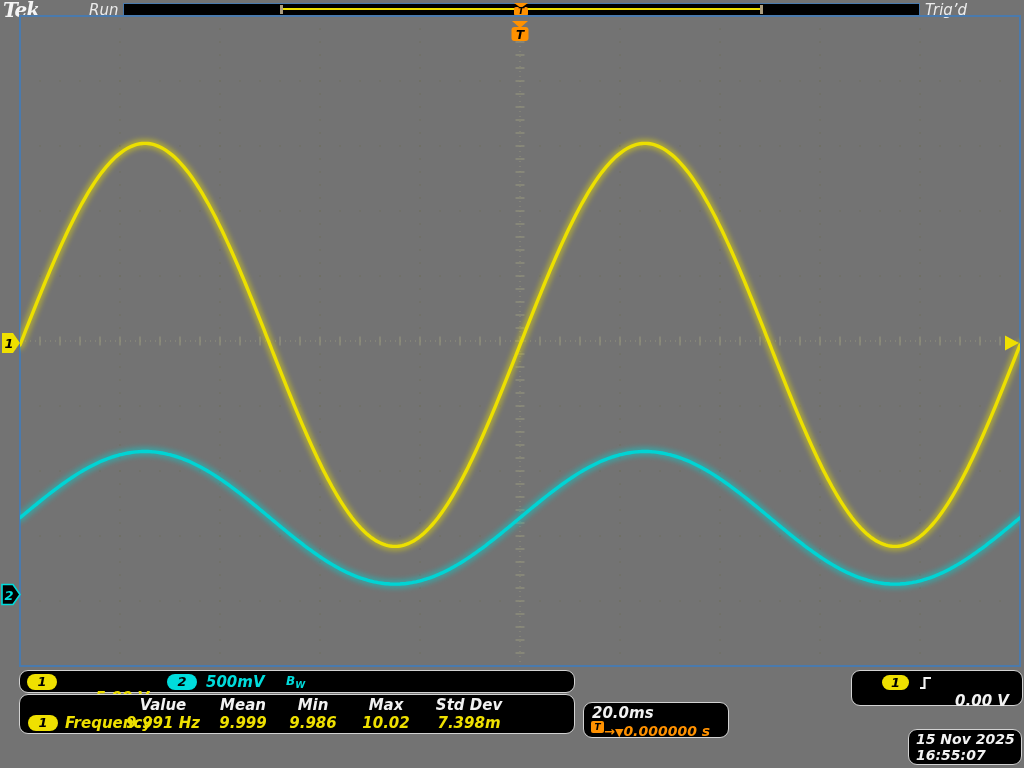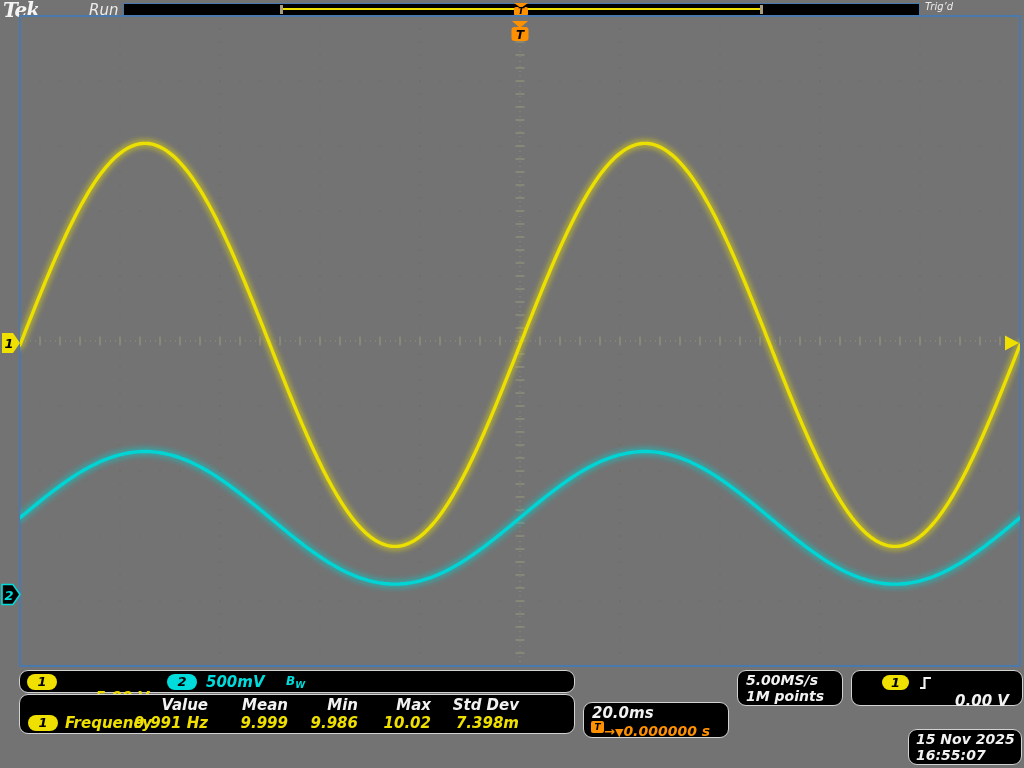--- a/index.html
+++ b/index.html
@@ -3,39 +3,39 @@
 <meta charset="utf-8">
 <style>
   html,body{margin:0;padding:0;background:#000;}
   #screen{position:relative;width:1024px;height:768px;background:#737373;overflow:hidden;
           font-family:"DejaVu Sans","Liberation Sans",sans-serif;font-style:italic;}
   .abs{position:absolute;}
   
   #tek-logo{left:3px;top:-2px;color:#f4f4f4;font-family:"DejaVu Serif","Liberation Serif",serif;
             font-weight:bold;font-size:20px;letter-spacing:-1px;}
   #acq-status{left:46px;top:1px;color:#ececec;font-size:15px;margin-left:43px;}
-  #trig-status{left:925px;top:1px;color:#ececec;font-size:10px;}
+  #trig-status{left:925px;top:1px;color:#ececec;font-size:15px;}
   #acq-bar{left:123px;top:3px;width:795px;height:11px;border:1px solid #4a7aad;background:#000;}
   #acq-window-line{position:absolute;left:159px;top:4px;width:477px;height:2px;background:#efe000;}
   .acq-bracket{position:absolute;top:1px;width:3px;height:9px;background:#ab9c7d;}
   #acq-br-l{left:156px;} #acq-br-r{left:636px;}
   #bar-trig{position:absolute;left:383px;top:-1px;width:28px;height:14px;}
   #bar-trig .tri{position:absolute;left:7px;top:0;width:0;height:0;
      border-left:7px solid transparent;border-right:7px solid transparent;border-top:5px solid #ff9100;}
   #bar-trig .pin{position:absolute;left:7px;top:4px;width:14px;height:9px;background:#ff9100;
      border-radius:2px;color:#000;font-size:9px;font-weight:bold;text-align:center;line-height:9px;}
   
   .box{position:absolute;background:#000;border:1px solid #d2d2d2;border-radius:9px;box-sizing:border-box;}
   .oval{position:absolute;width:30px;height:16px;border-radius:9px;background:#efe000;
         color:#000;font-weight:bold;font-size:13px;text-align:center;line-height:16px;}
   .yel{color:#efe000;} .cya{color:#00dcdc;} .wht{color:#f2f2f2;} .org{color:#ff9100;}
   .rd{font-weight:bold;font-size:15px;white-space:nowrap;}
   #ch-box{left:19px;top:670px;width:556px;height:23px;}
   #meas-box{left:19px;top:694px;width:556px;height:40px;}
-  .mcol{position:absolute;text-align:right;}
+  .mcol{position:absolute;text-align:center;}
   #tb-box{left:583px;top:670px;width:146px;height:36px;margin-top:32px;}
   #acq-box{left:737px;top:670px;width:106px;height:36px;}
   #trg-box{left:851px;top:670px;width:172px;height:36px;}
   #date-box{left:908px;top:729px;width:114px;height:36px;padding:1px 0 0 7px;
             color:#f2f2f2;font-weight:bold;font-size:14px;line-height:16px;}
   #tb-delay{position:absolute;left:7px;top:18px;height:14px;}
   .tpin{display:inline-block;width:13px;height:12px;background:#ff9100;border-radius:2px;
         color:#000;font-size:9px;font-weight:bold;text-align:center;line-height:12px;vertical-align:top;}
   .bw-sub{font-size:9px;vertical-align:-3px;}
 </style>
@@ -1671,24 +1671,20 @@
     <span class="mcol rd yel" style="left:399px;top:19px;width:100px">7.398m</span>
   </div>
 
   <div class="box" id="tb-box">
     <span class="abs rd wht" style="left:8px;top:1px">20.0ms</span>
     <div id="tb-delay">
       <span class="tpin">T</span><span class="org" style="font-weight:bold;font-size:13px">→</span><span class="org" style="font-weight:bold;font-size:11px">▼</span><span class="org rd" style="font-size:14px">0.000000 s</span>
     </div>
   </div>
 
-  <div class="box" id="acq-box">
-    <span class="abs rd wht" style="left:8px;top:1px;font-size:14px">5.00MS/s</span>
-    <span class="abs rd wht" style="left:8px;top:17px;font-size:14px">1M points</span>
-  </div>
 
   <div class="box" id="trg-box">
     <div class="oval" style="left:30px;top:4px;width:27px;height:15px;line-height:15px">1</div>
     <svg class="abs" style="left:66px;top:3px" width="16" height="17">
       <path d="M2 14 H6.5 V4 H13" fill="none" stroke="#f2f2f2" stroke-width="2.2"></path>
     </svg>
     <span class="abs rd wht" style="left:98px;top:21px;width:64px;text-align:center">0.00 V</span>
   </div>
 
   <div class="box" id="date-box">

